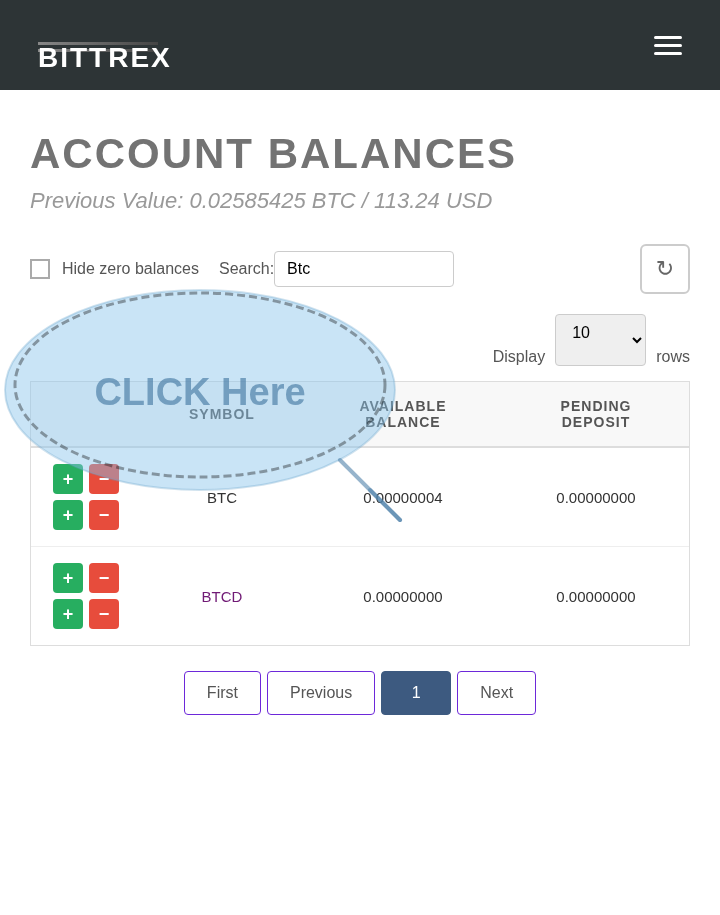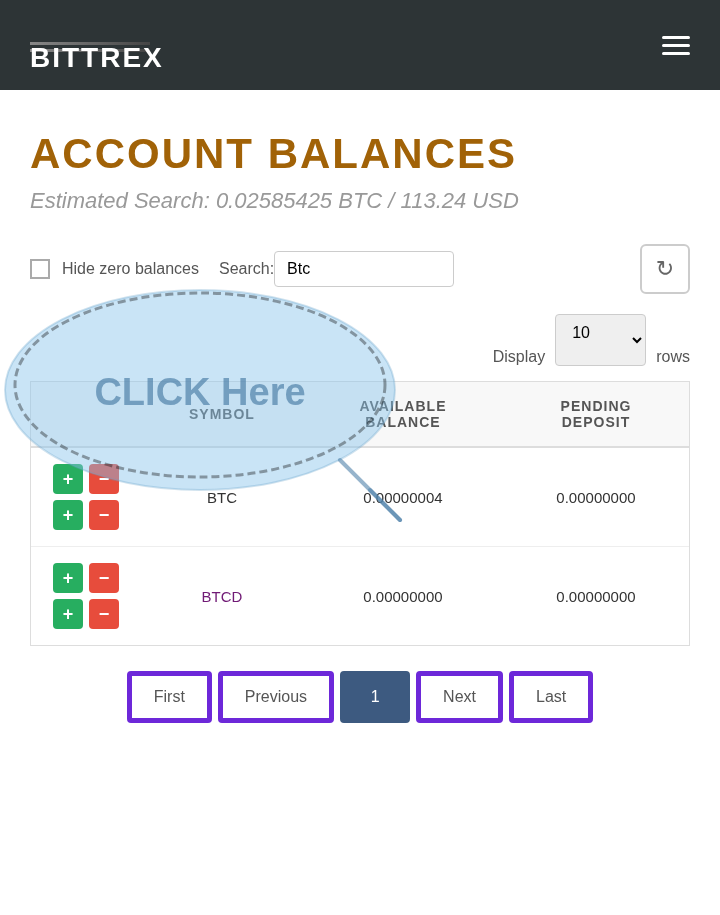--- a/index.html
+++ b/index.html
@@ -11,21 +11,21 @@
       overflow-x: hidden;
     }
 
     
     .header {
       background: #2d3436;
       height: 90px;
       display: flex;
       align-items: center;
       justify-content: space-between;
-      padding: 0 30px;
+      padding: 0 38px;
     }
     .header-logo {
       color: white;
       font-size: 28px;
       font-weight: bold;
       letter-spacing: 2px;
     }
     .header-logo span {
       display: block;
       width: 120px;
@@ -49,21 +49,21 @@
     
     .main {
       padding: 40px 30px 30px 30px;
       background: white;
       min-height: 825px;
     }
 
     .page-title {
       font-size: 42px;
       font-weight: bold;
-      color: #a16207;
+      color: #737373;
       letter-spacing: 2px;
       margin-bottom: 10px;
     }
 
     .estimated-value {
       font-size: 22px;
       font-style: italic;
       color: #999;
       margin-bottom: 30px;
     }
@@ -243,21 +243,21 @@
     
     .pagination {
       display: flex;
       justify-content: center;
       gap: 6px;
       margin-top: 20px;
     }
 
     .page-btn {
       padding: 12px 22px;
-      border: 5px solid #6d28d9;
+      border: 1px solid #6d28d9;
       background: white;
       border-radius: 4px;
       font-size: 16px;
       color: #555;
       cursor: pointer;
       min-width: 70px;
       text-align: center;
     }
 
     .page-btn.active {
@@ -306,21 +306,21 @@
 
     <line x1="340" y1="230" x2="400" y2="290" stroke="rgba(80,130,170,0.6)" stroke-width="4" stroke-linecap="round"></line>
     <line x1="370" y1="260" x2="400" y2="290" stroke="rgba(80,130,170,0.6)" stroke-width="4" stroke-linecap="round"></line>
 
     <ellipse cx="200" cy="155" rx="185" ry="92" fill="none" stroke="rgba(0,0,0,0.35)" stroke-width="3" stroke-dasharray="8 4"></ellipse>
   </svg>
 
   <div class="main">
     <h1 class="page-title">ACCOUNT BALANCES</h1>
     <p class="estimated-value">
-      <span>Estimated Search:</span>
+      <span>Previous Value:</span>
       <span>0.02585425 BTC /</span>
       <span>113.24 USD</span>
     </p>
 
     <div class="controls-row">
       <div class="left-controls">
         <label class="hide-zero-label">
           <div class="hide-zero-checkbox"></div>
           <span>Hide zero balances</span>
         </label>
@@ -392,16 +392,15 @@
             </tr>
           </tbody>
       </table>
     </div>
 
     <div class="pagination">
       <button class="page-btn">First</button>
       <button class="page-btn">Previous</button>
       <button class="page-btn active">1</button>
       <button class="page-btn">Next</button>
-      <button class="page-btn">Last</button>
     </div>
   </div>
 </div>
 
 </body></html>

